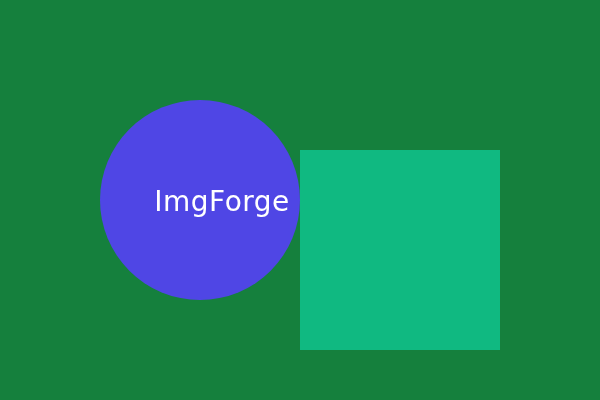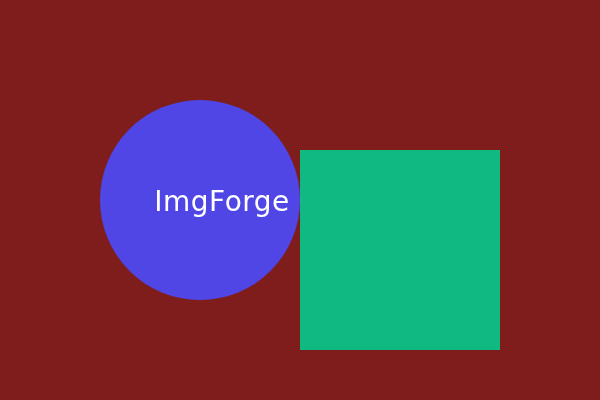--- a/index.html
+++ b/index.html
@@ -41,21 +41,21 @@
       font-size: 28px;
       font-weight: 400;
       letter-spacing: 0.5px;
       white-space: nowrap;
       user-select: none;
     }
   </style>
 </head>
 <body>
 
-<div class="canvas" style="background-color: #7f1d1d;">
+<div class="canvas" style="background-color: #15803d;">
 
   <div class="logo-circle" style="background-color: rgb(79, 70, 229);"></div>
 
   <div class="green-square" style="background-color: rgb(16, 185, 129);"></div>
 
   <span class="logo-text" style="color: rgb(255, 255, 255);">ImgForge</span>
 
 </div>
 
 </body></html>

